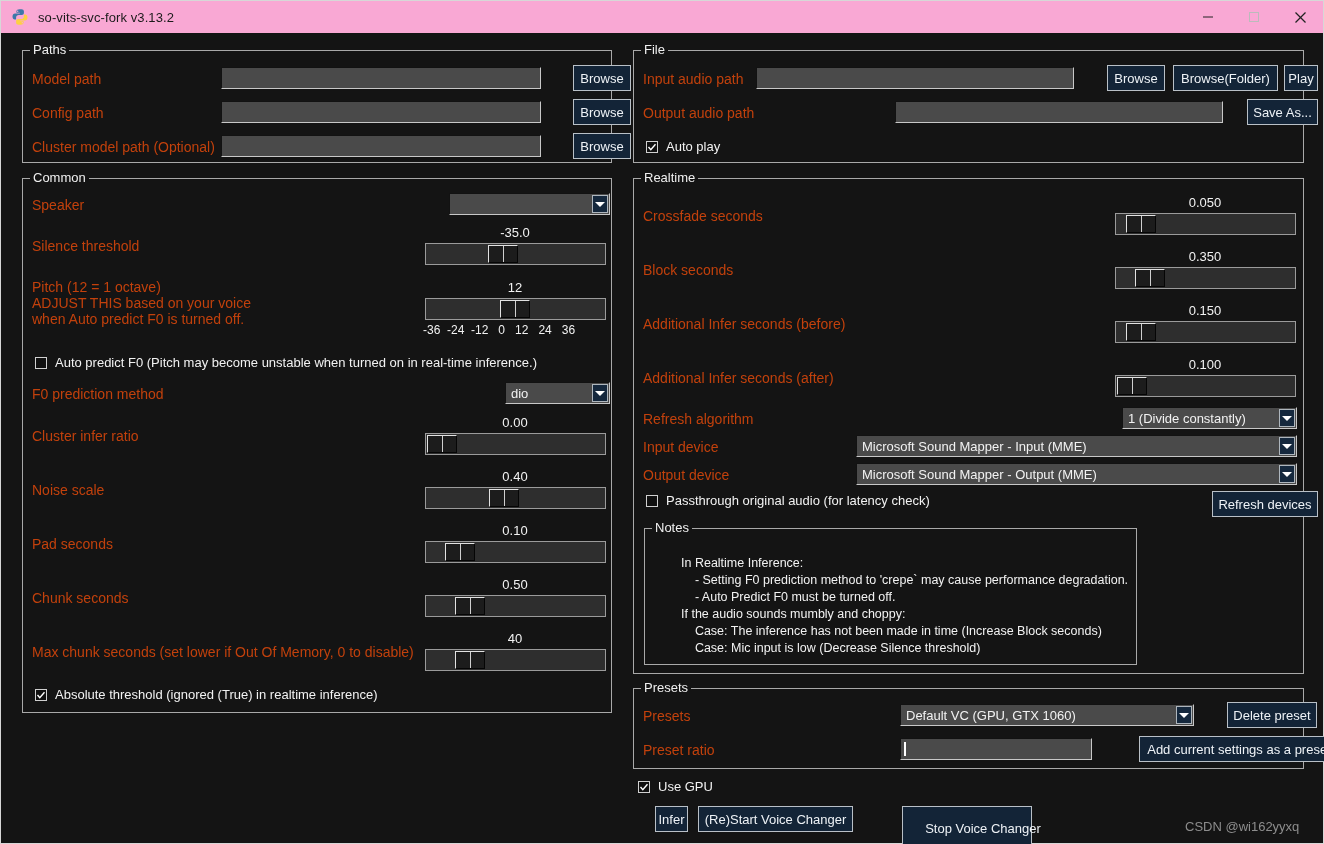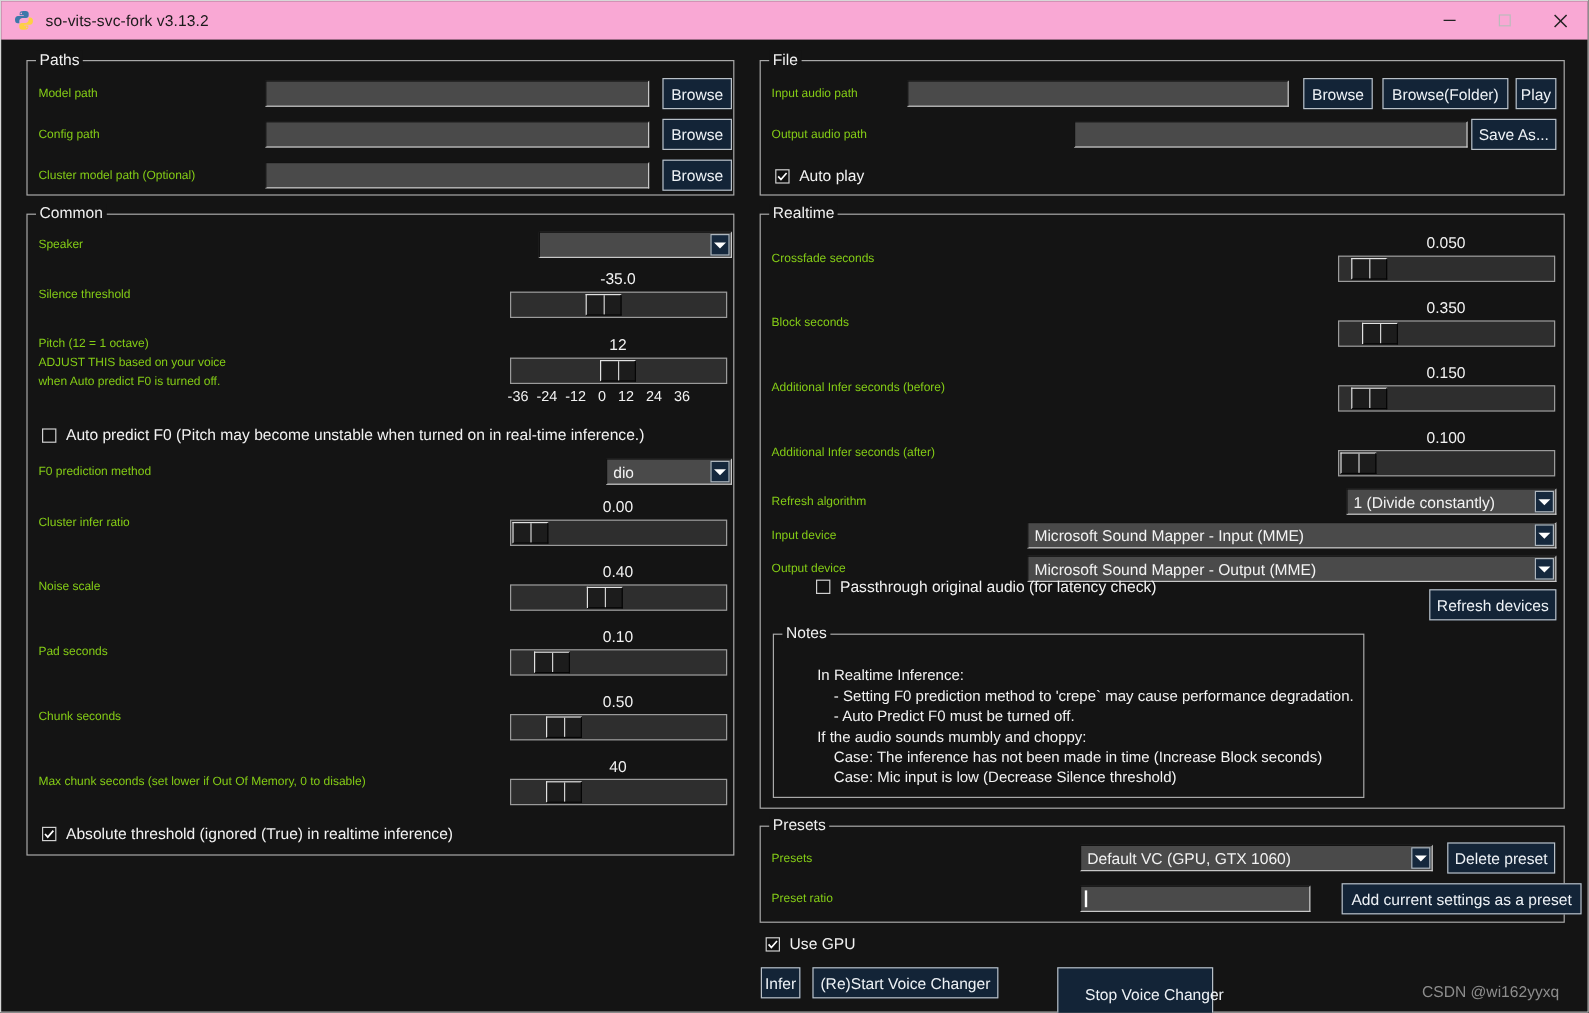--- a/index.html
+++ b/index.html
@@ -23,35 +23,35 @@
   .win-btns{margin-left:auto;display:flex;height:32px;}
   .win-btn{width:46px;height:32px;display:flex;align-items:center;justify-content:center;}
   .win-btn svg{display:block;}
 
   
   .group{position:absolute;border:1px solid #a9a9a9;box-sizing:border-box;}
   .group>.legend{
     position:absolute;top:-9px;left:7px;background:#141414;padding:0 3px;
     font-size:13px;color:#f0f0f0;line-height:15px;
   }
-  .lbl{position:absolute;font-size:10px;color:#84cc16;white-space:pre;line-height:16px;}
+  .lbl{position:absolute;font-size:14px;color:#c2410c;white-space:pre;line-height:16px;}
 
   
   .entry{
     position:absolute;background:#4a4a4a;box-sizing:border-box;
     border-top:1px solid #121212;border-left:1px solid #121212;
     border-right:1px solid #c8c8c8;border-bottom:1px solid #c8c8c8;
   }
   .caret{position:absolute;left:3px;top:3px;width:2px;bottom:3px;background:#ffffff;}
 
   
   .btn{
     position:absolute;box-sizing:border-box;background:#132437;border:1px solid #b9c0c7;
     color:#eef2f6;font-size:13px;display:flex;align-items:center;justify-content:center;
-    cursor:default;white-space:nowrap;
+    cursor:default;white-space:nowrap;margin-left:21px;
   }
 
   
   .combo{
     position:absolute;box-sizing:border-box;background:#4a4a4a;
     border-top:1px solid #121212;border-left:1px solid #121212;
     border-right:1px solid #c8c8c8;border-bottom:1px solid #c8c8c8;
     display:flex;align-items:center;
   }
   .combo .ctext{font-size:13px;color:#f2f2f2;padding-left:5px;white-space:nowrap;overflow:hidden;}
@@ -288,21 +288,21 @@
     </div>
 
     <div class="lbl" style="left:9px;top:288px;">Output device</div>
     <div class="combo" style="left:222px;top:284px;width:441px;height:22px;">
       <span class="ctext">Microsoft Sound Mapper - Output (MME)</span>
       <span class="carrow">
           <i></i>
         </span>
     </div>
 
-    <div class="cbox" style="left:12px;top:302px;margin-left:34px;">
+    <div class="cbox" style="left:12px;top:314px;">
       <span class="box"></span>
       <span class="ctxt">Passthrough original audio (for latency check)</span>
     </div>
     <div class="btn" style="left:557px;top:312px;width:106px;height:26px;">Refresh devices</div>
 
     <div class="group" style="left:10px;top:349px;width:493px;height:137px;">
       <div class="legend">Notes</div>
       <div class="notes-body" style="left:8px;top:26px;margin-left:28px;">In Realtime Inference:
     - Setting F0 prediction method to 'crepe` may cause performance degradation.
     - Auto Predict F0 must be turned off.

